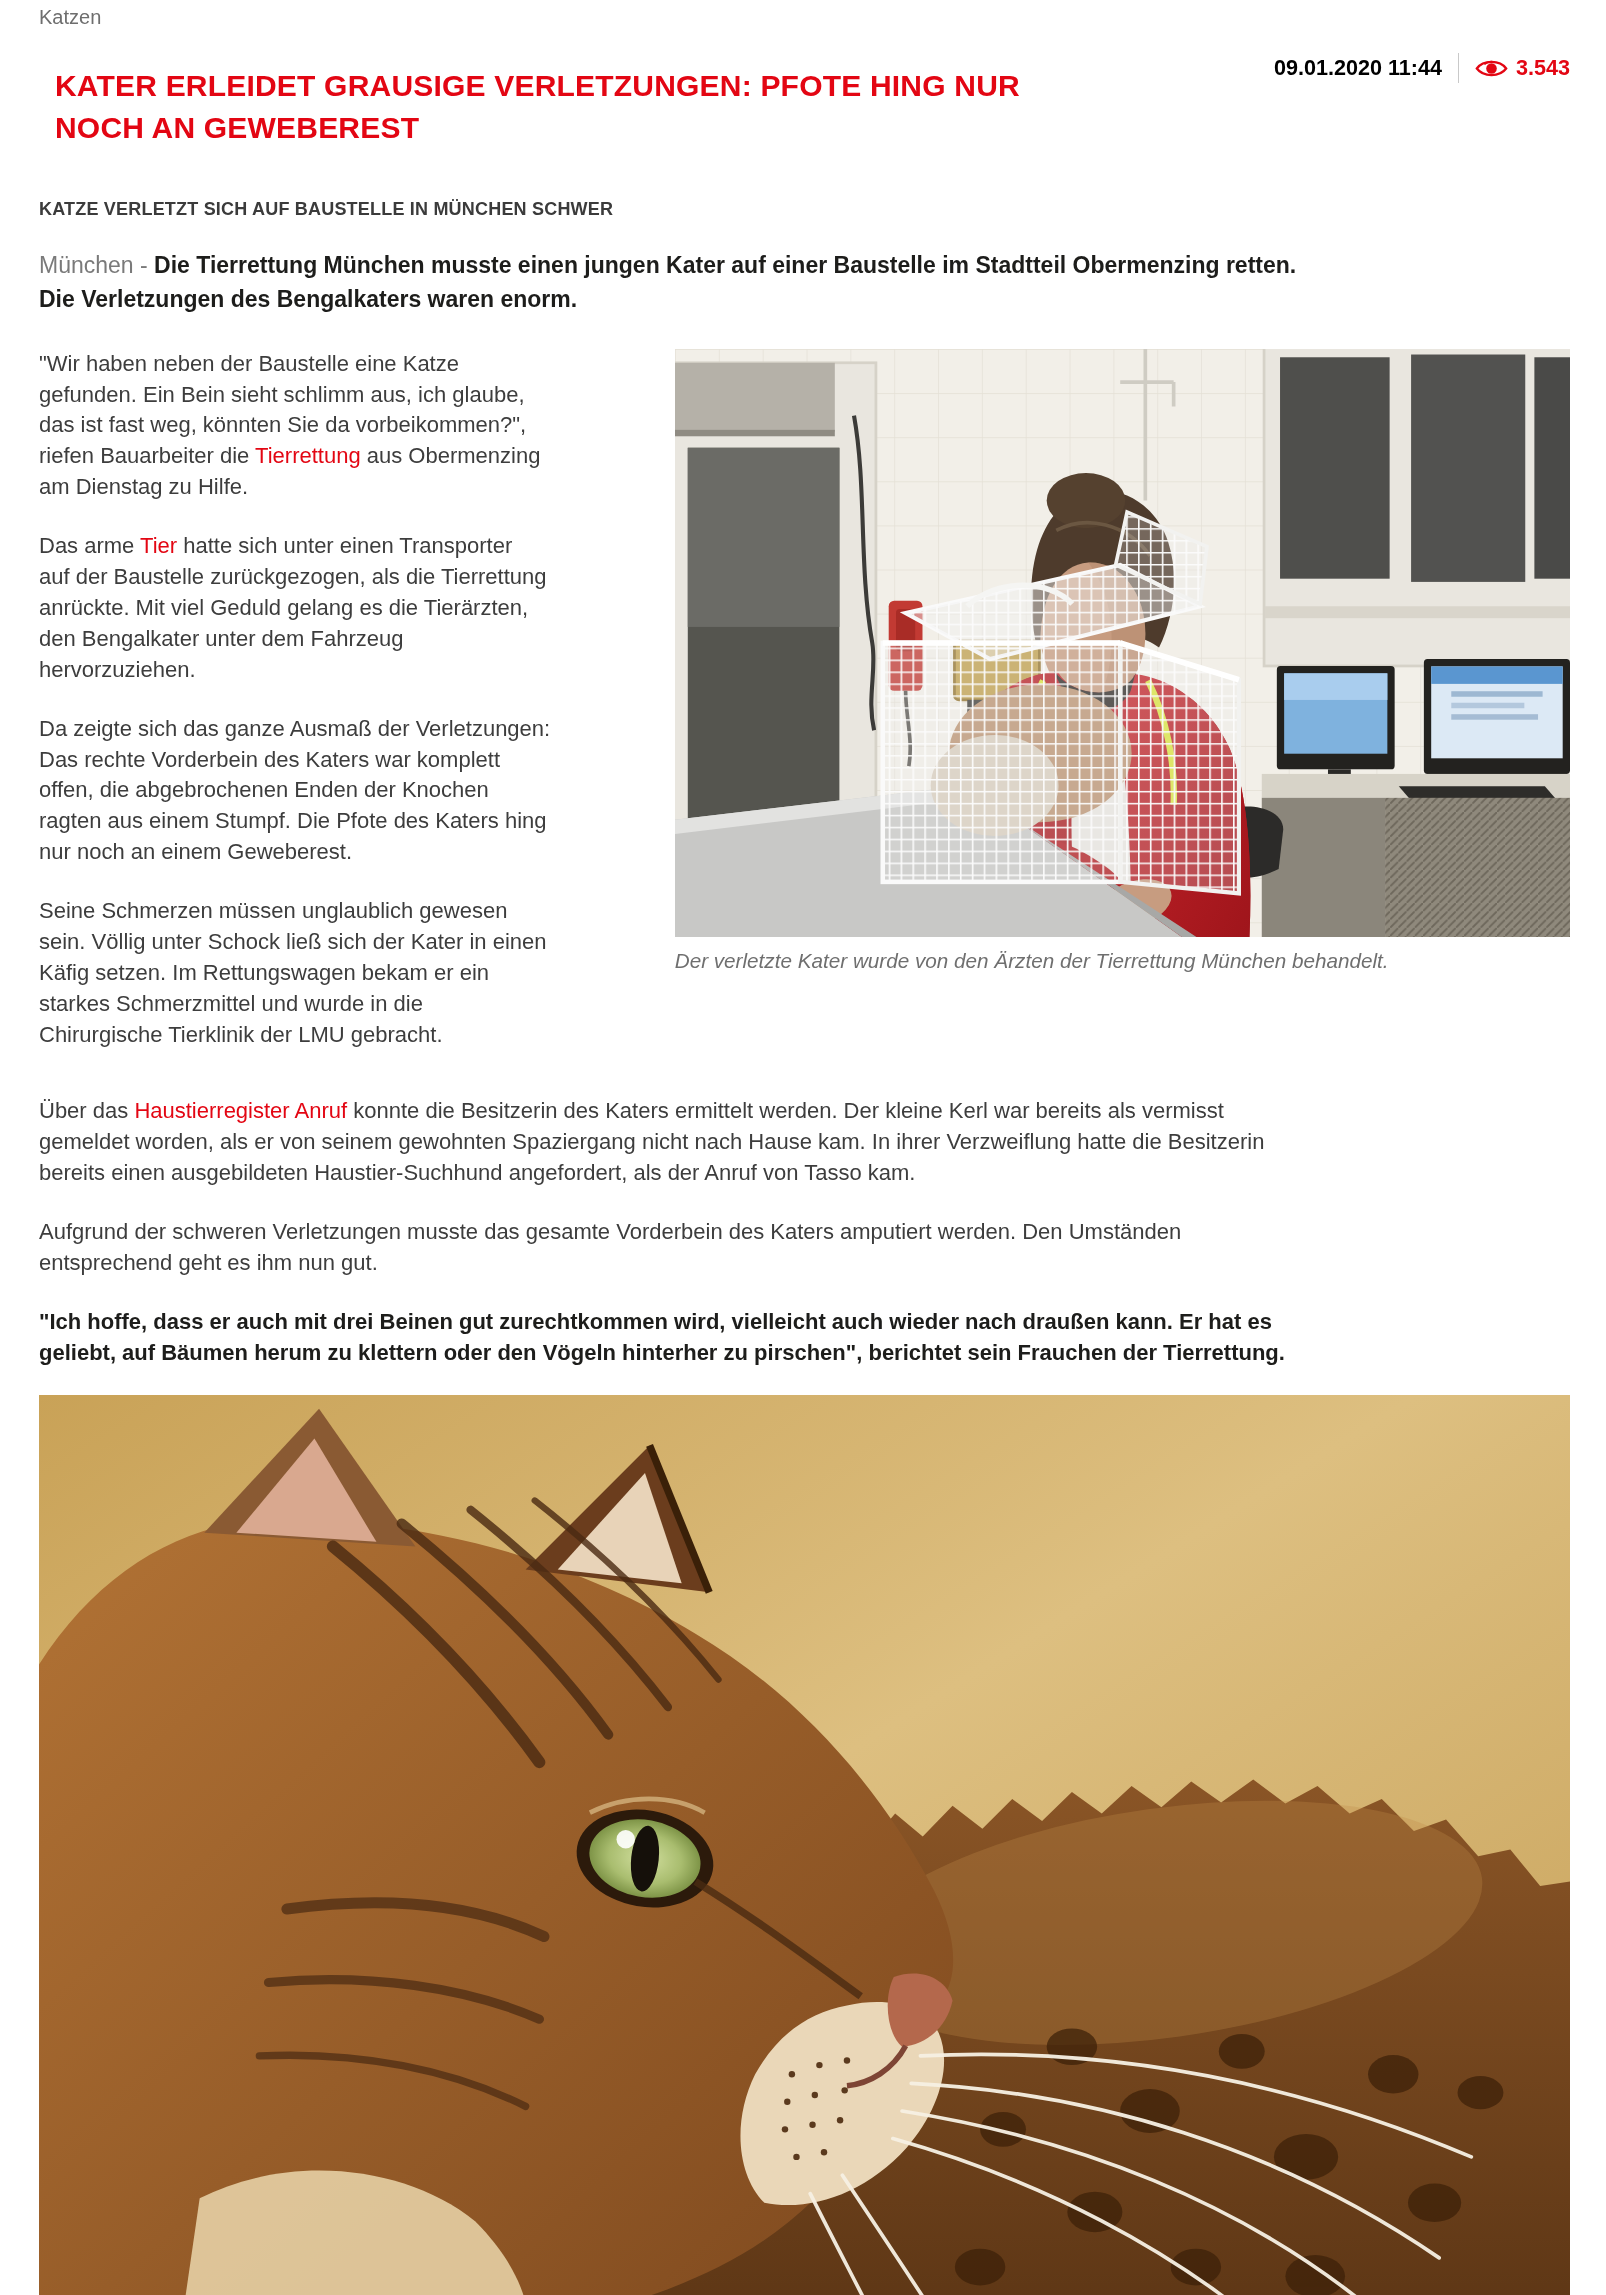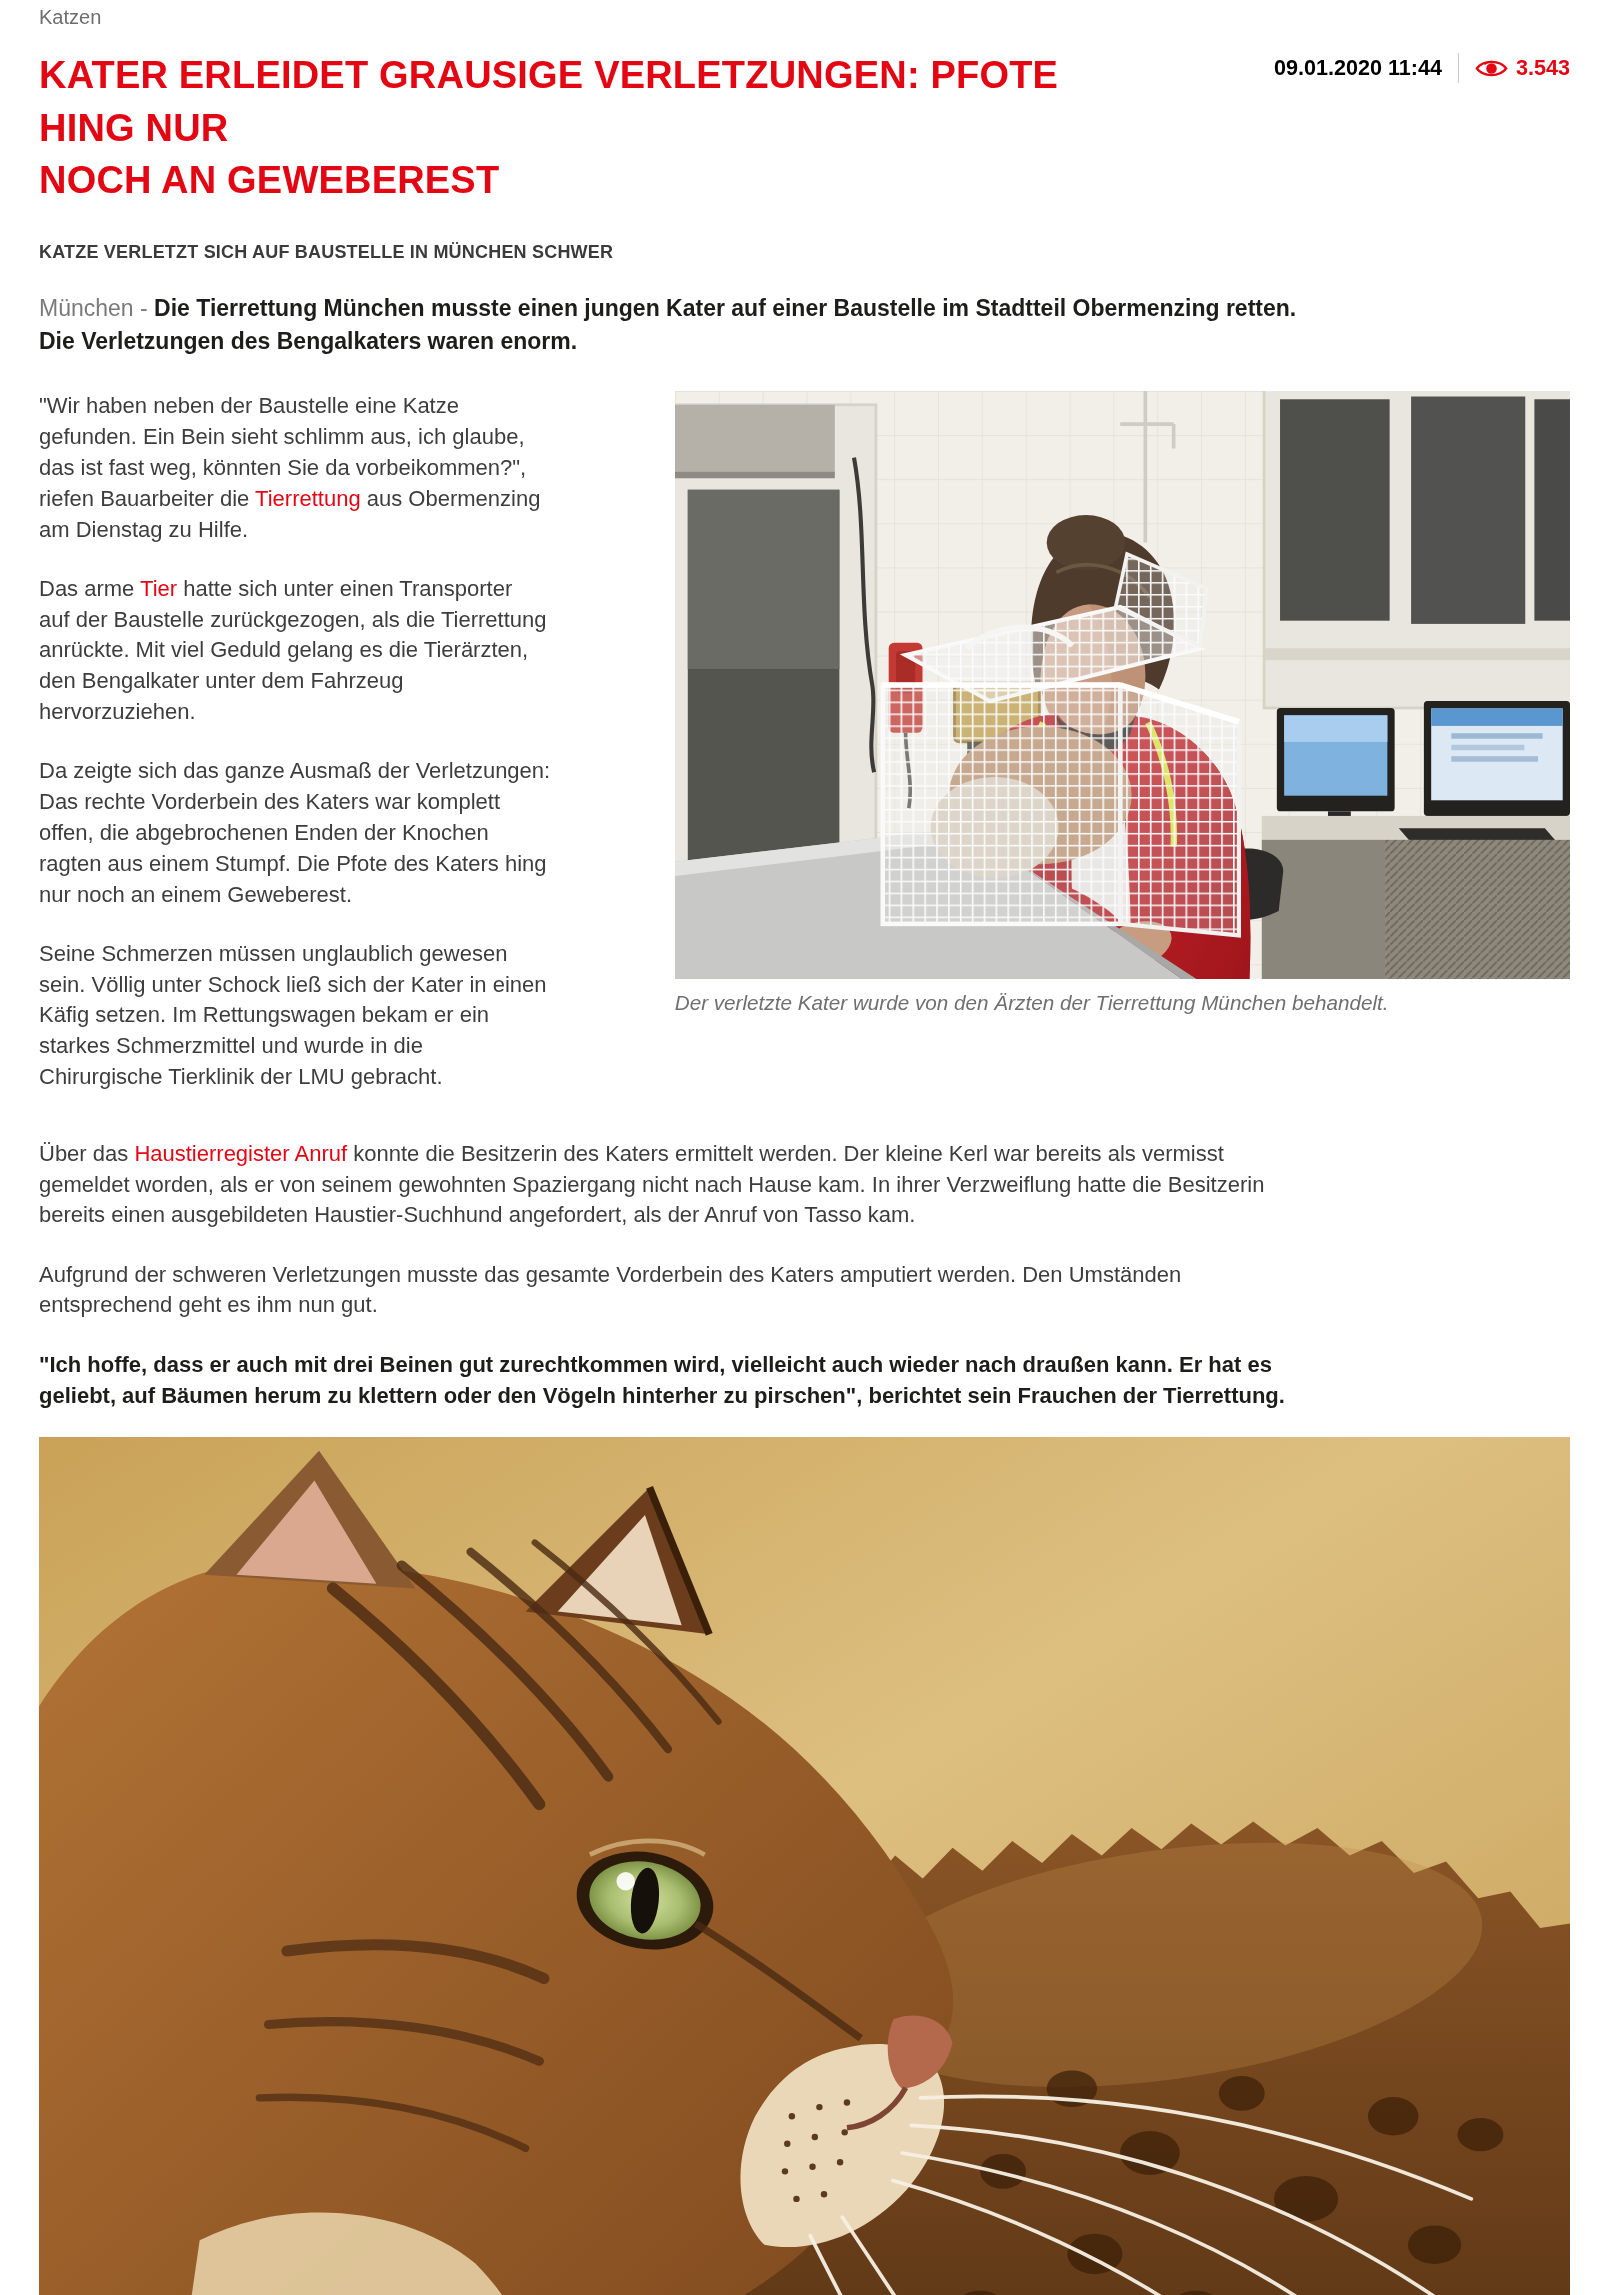--- a/index.html
+++ b/index.html
@@ -4,21 +4,21 @@
 <style>
   html,body{margin:0;padding:0;background:#ffffff;}
   .page{
     width:1607px;height:2392px;box-sizing:border-box;
     padding:6.4px 37px 0 39px;background:#ffffff;overflow:hidden;
     font-family:"Liberation Sans",sans-serif;color:#3d3d3d;position:relative;
   }
   .breadcrumb{font-size:20px;font-weight:normal;color:#6e6e6e;line-height:1.1;cursor:pointer;}
   .header-row{display:flex;justify-content:space-between;align-items:flex-start;margin-top:21px;}
   .headline{
-    margin:0;max-width:1056px;font-size:38px;line-height:1.38;font-weight:bold;
+    margin:16px;max-width:1056px;font-size:30px;line-height:1.38;font-weight:bold;
     color:#e30613;letter-spacing:0.2px;white-space:pre-line;
   }
   .meta{display:flex;align-items:center;margin-top:3.7px;white-space:nowrap;}
   .meta .date{font-size:21.6px;font-weight:bold;color:#000000;}
   .meta-divider{width:1.4px;height:30px;background:#c9c9c9;margin:0 15.6px;}
   .views{display:flex;align-items:center;gap:8.3px;}
   .views .count{font-size:21.6px;font-weight:bold;color:#e30613;}
   .eye{width:33px;height:23px;display:block;}
   .kicker{margin-top:35px;font-size:18px;font-weight:bold;color:#3b3b3b;letter-spacing:0.2px;}
   .lead{margin-top:29px;font-size:23px;line-height:1.45;font-weight:bold;color:#1d1d1b;max-width:1533px;}

